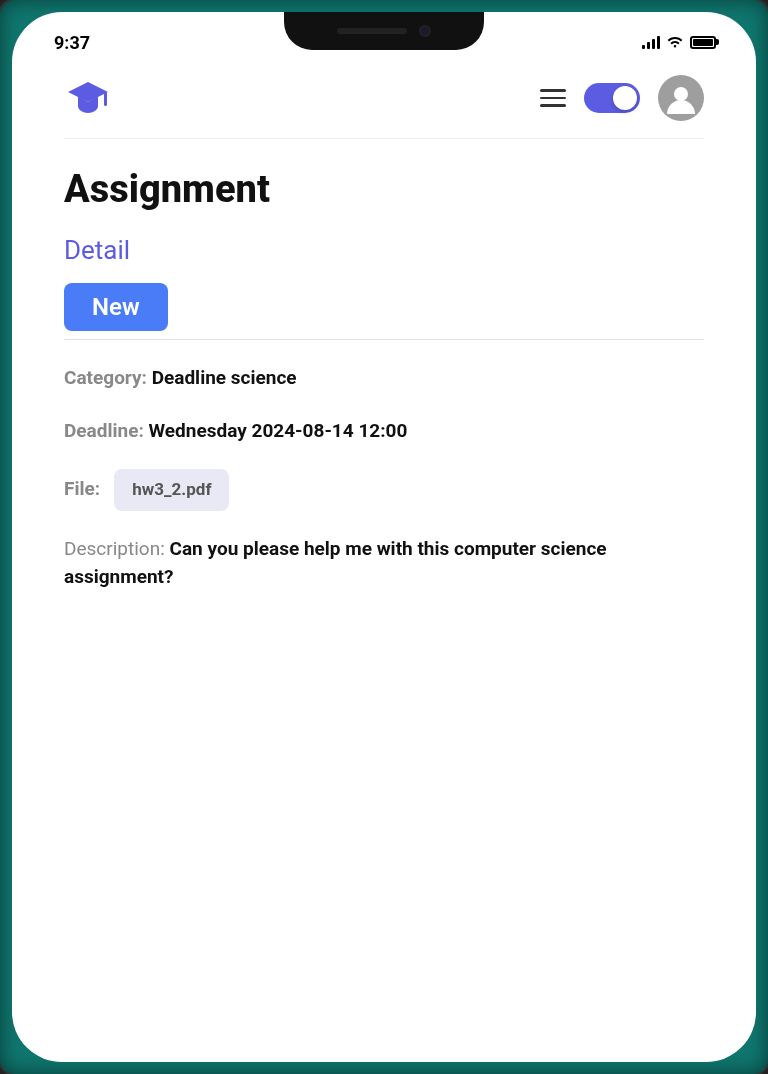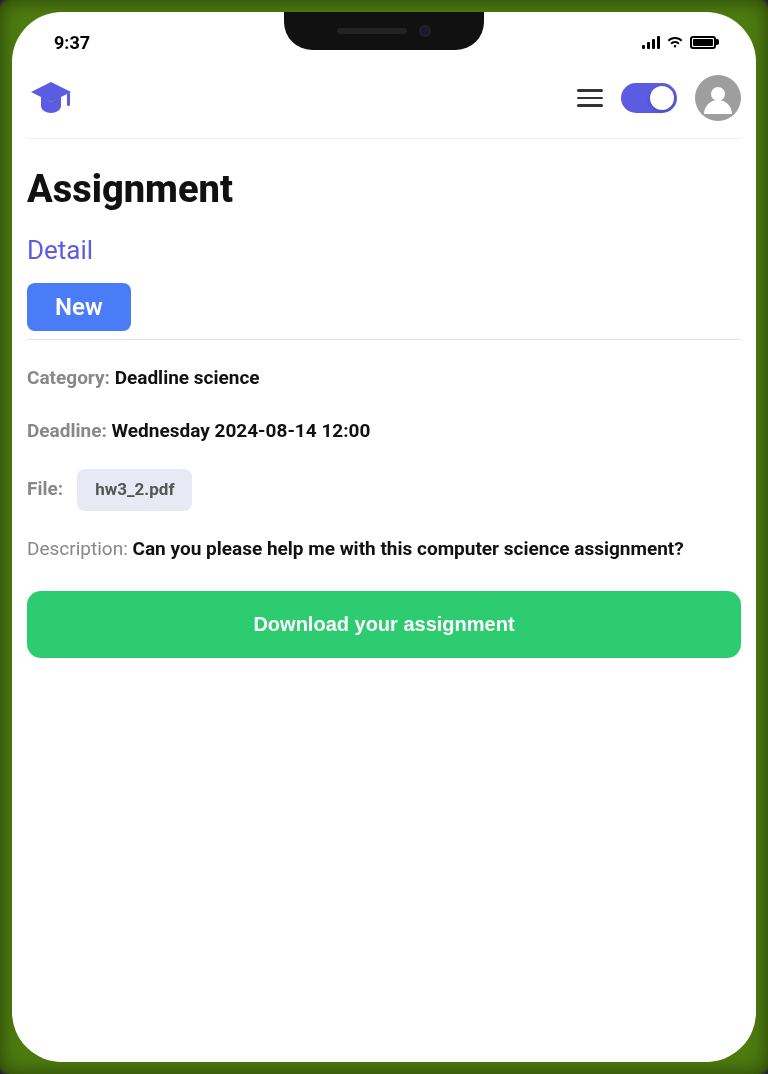--- a/index.html
+++ b/index.html
@@ -13,22 +13,22 @@
       display: flex;
       justify-content: center;
       align-items: flex-start;
       min-height: 100vh;
       font-family: -apple-system, BlinkMacSystemFont, 'Segoe UI', Roboto, sans-serif;
     }
 
     .phone-frame {
       width: 768px;
       height: 1074px;
-      background: #4d7c0f;
-      border-radius: 10px;
+      background: #0f766e;
+      border-radius: 15px;
       position: relative;
       overflow: hidden;
       box-shadow: 0 0 0 2px #333, 0 0 0 6px #222, inset 0 0 20px rgba(0,0,0,0.5);
     }
 
     
     .phone-frame::before {
       content: '';
       position: absolute;
       left: -8px;
@@ -166,21 +166,21 @@
 
     .battery-fill {
       width: 100%;
       height: 100%;
       background: #000;
       border-radius: 1px;
     }
 
     
     .app-content {
-      padding: 0 15px;
+      padding: 0 52px;
       overflow-y: auto;
       height: calc(100% - 50px);
     }
 
     
     .app-header {
       display: flex;
       align-items: center;
       justify-content: space-between;
       padding: 12px 0 16px;
@@ -443,17 +443,16 @@
         <span class="file-badge">hw3_2.pdf</span>
       </div>
 
       
       <div class="description-row">
         <span class="label">Description:</span>
         <span class="value">Can you please help me with this computer science assignment?</span>
       </div>
 
       
-      <button class="download-btn">Download your assignment</button>
 
     </div>
   </div>
 </div>
 
 </body></html>

